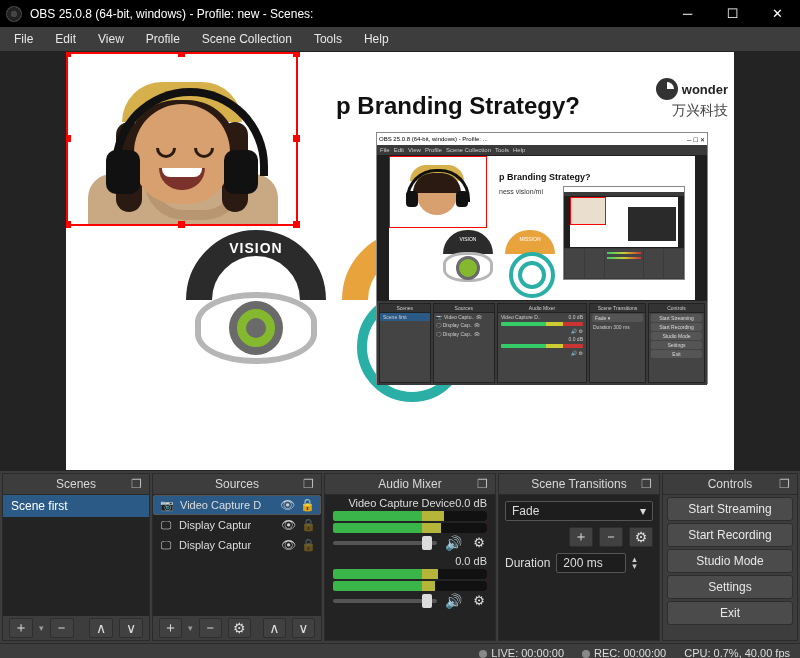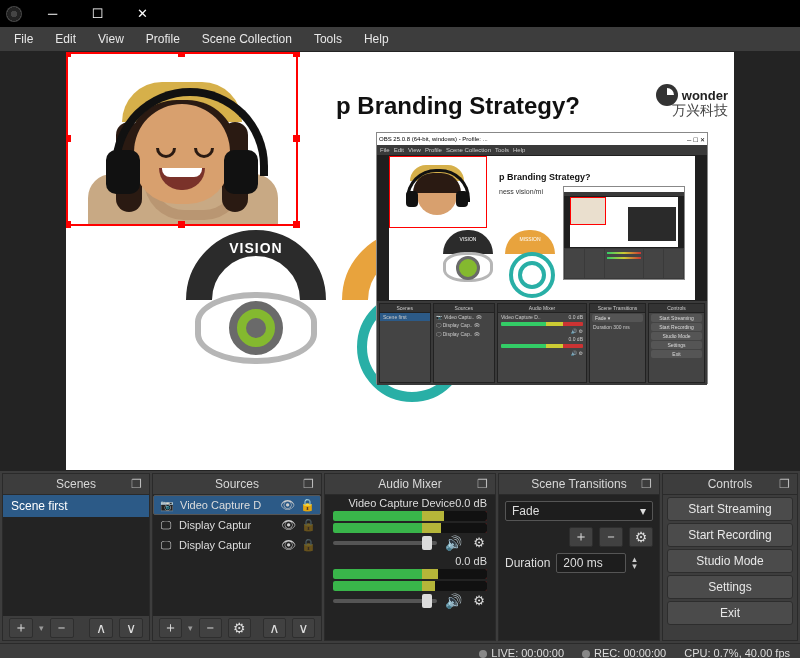--- a/index.html
+++ b/index.html
@@ -8,21 +8,21 @@
 .titlebar .ttxt{flex:1;color:#fff;font-size:12px}
 .winbtns{display:flex}
 .winbtn{width:45px;height:27px;color:#fff;display:flex;align-items:center;justify-content:center;font-size:13px}
 .menubar{background:#3d3d3d;height:24px;display:flex;align-items:center;padding:0 4px;gap:2px}
 .menuitem{color:#e8e8e8;padding:3px 10px;font-size:12px}
 .preview{background:#232323;height:420px;position:relative;display:flex;align-items:center;justify-content:center}
 .canvas{width:668px;height:418px;background:#fff;position:relative;overflow:hidden}
 
 .slide-title{position:absolute;left:270px;top:40px;font-size:24px;font-weight:bold;color:#111}
 .slide-sub{position:absolute;left:270px;top:85px;font-size:17px;color:#333}
-.wondershare{position:absolute;right:6px;top:32px;display:flex;align-items:center;gap:4px}
+.wondershare{position:absolute;right:6px;top:26px;display:flex;align-items:center;gap:4px}
 .wlogo{width:22px;height:22px;background:#333;border-radius:50%;position:relative}
 .wlogo:before{content:"";position:absolute;inset:4px;border-radius:50%;background:conic-gradient(#fff 0 90deg,transparent 90deg 360deg)}
 .wtxt{font-weight:bold;font-size:13px;color:#222}
 .wsub{position:absolute;right:6px;top:50px;font-size:14px;color:#444}
 
 .badge{position:absolute;text-align:center}
 .arc{position:relative;width:140px;height:70px;overflow:hidden}
 .arc .ring{position:absolute;width:140px;height:140px;border-radius:50%;box-sizing:border-box}
 .arc-label{position:absolute;width:100%;top:10px;color:#fff;font-weight:bold;letter-spacing:1px;font-size:14px}
 .eye{width:110px;height:60px;border-radius:60px/30px;background:#fff;border:6px solid #b6b6b6;margin:-8px auto 0;position:relative;overflow:hidden}
@@ -95,20 +95,21 @@
 .controls{width:134px}
 .cbtn{background:#4b4b4b;border:1px solid #2d2d2d;color:#e8e8e8;text-align:center;padding:4px 0;margin:2px 4px;border-radius:3px;font-size:12px}
 .status{height:18px;background:#3d3d3d;border-top:1px solid #2a2a2a;display:flex;align-items:center;justify-content:flex-end;gap:18px;padding:0 10px;color:#ddd;font-size:11px}
 .statdot{width:8px;height:8px;border-radius:50%;background:#888;display:inline-block;margin-right:4px;vertical-align:middle}
 </style>
 </head>
 <body>
 
 <div class="titlebar">
   <div class="logo"></div>
+  <div class="ttxt">OBS 25.0.8 (64-bit, windows) - Profile: new - Scenes:</div>
   <div class="winbtns">
     <div class="winbtn">─</div>
     <div class="winbtn">☐</div>
     <div class="winbtn">✕</div>
   </div>
 </div>
 
 <div class="menubar">
   <div class="menuitem">File</div>
   <div class="menuitem">Edit</div>

